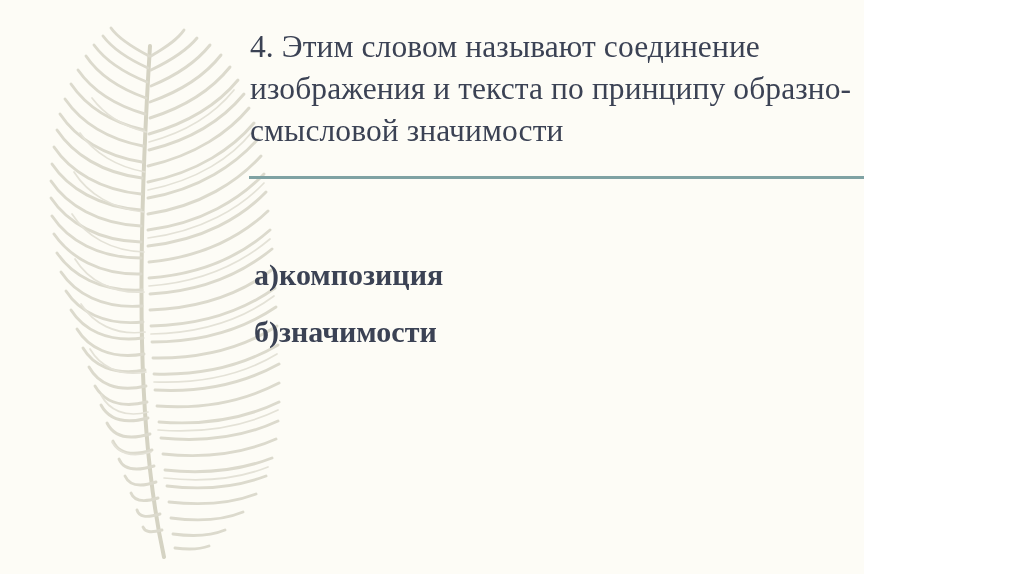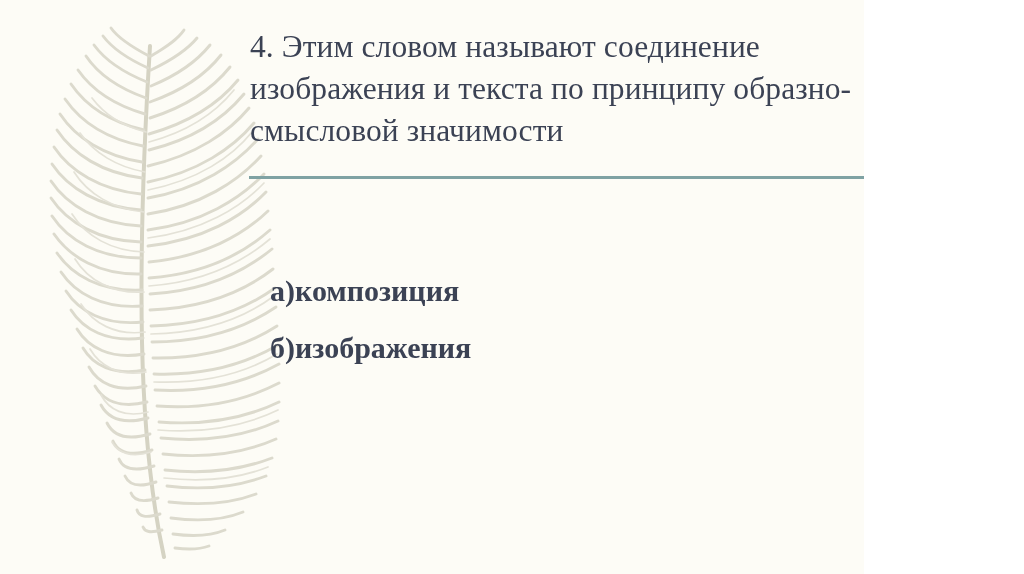--- a/index.html
+++ b/index.html
@@ -64,21 +64,21 @@
     margin: 0;
   }
 
   
   .options {
     position: absolute;
     left: 254px;
     top: 246px;
     width: 620px;
     list-style: none;
-    margin: 16px;
+    margin: 0;
     padding: 0;
   }
   .option {
     font-family: "Liberation Serif", "DejaVu Serif", serif;
     font-size: 30px;
     font-weight: 700;
     line-height: 57px;
     color: #3B4254;
     white-space: pre;
   }
@@ -188,16 +188,16 @@
       </g>
     </svg>
   </div>
 
   <h1 class="title">4. Этим словом называют соединение изображения и текста по принципу образно-смысловой значимости</h1>
 
   <hr class="divider">
 
   <ul class="options">
     <li class="option">а)композиция</li>
-    <li class="option">б)изображения</li>
+    <li class="option">б)значимости</li>
   </ul>
 
 </div>
 
 </body></html>

